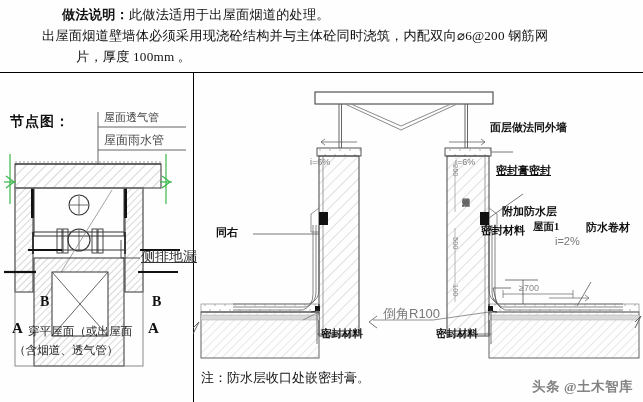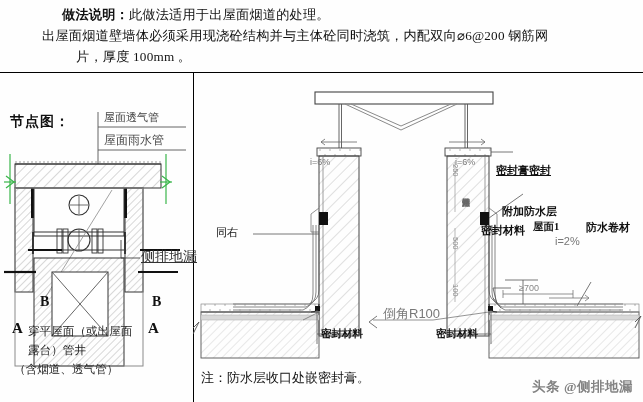--- a/index.html
+++ b/index.html
@@ -209,21 +209,20 @@
     <div style="position:absolute;left:141px;top:176px;font-size:14px;color:#333;white-space:nowrap;text-decoration:underline;">侧排地漏</div>
 
     <div style="position:absolute;left:40px;top:222px;font-size:14px;font-weight:bold;color:#111;">B</div>
     <div style="position:absolute;left:152px;top:222px;font-size:14px;font-weight:bold;color:#111;">B</div>
 
     <div style="position:absolute;left:12px;top:248px;font-size:15px;font-weight:bold;color:#111;">A</div>
     <div style="position:absolute;left:148px;top:248px;font-size:15px;font-weight:bold;color:#111;">A</div>
 
     <div class="left-caption">
       <span class="cap-i">穿平屋面（或出屋面</span>
-      <span class="cap-i">露台）管井</span>
       <span class="cap-n">（含烟道、透气管）</span>
     </div>
   </div>
 
   <div class="right-cell">
 
     <svg width="450" height="296" viewBox="0 0 450 296">
       <defs>
         <pattern id="rhatch" width="8" height="8" patternUnits="userSpaceOnUse" patternTransform="rotate(45)">
           <line x1="0" y1="0" x2="0" y2="8" stroke="#a5a5a5" stroke-width="0.7"></line>
@@ -336,51 +335,52 @@
       <line x1="296" y1="146" x2="330" y2="122" stroke="#555" stroke-width="0.8"></line>
 
       <line x1="298" y1="80" x2="320" y2="80" stroke="#555" stroke-width="0.8"></line>
 
       <line x1="60" y1="162" x2="126" y2="162" stroke="#555" stroke-width="0.8"></line>
     </svg>
 
     <div style="position:absolute;left:117px;top:85px;font-size:9px;color:#777;font-family:'Liberation Sans',sans-serif;">i=6%</div>
     <div style="position:absolute;left:262px;top:85px;font-size:9px;color:#777;font-family:'Liberation Sans',sans-serif;">i=6%</div>
 
+    <div style="position:absolute;left:297px;top:48px;font-size:11px;font-weight:bold;color:#111;white-space:nowrap;">面层做法同外墙</div>
 
     <div style="position:absolute;left:303px;top:91px;font-size:11px;font-weight:bold;color:#111;white-space:nowrap;text-decoration:underline;">密封膏密封</div>
 
     <div style="position:absolute;left:309px;top:132px;font-size:11px;font-weight:bold;color:#111;white-space:nowrap;">附加防水层</div>
 
     <div style="position:absolute;left:288px;top:151px;font-size:11px;font-weight:bold;color:#111;white-space:nowrap;">密封材料</div>
 
     <div style="position:absolute;left:340px;top:148px;font-size:10.5px;font-weight:bold;color:#111;white-space:nowrap;">屋面1</div>
 
     <div style="position:absolute;left:393px;top:148px;font-size:11px;font-weight:bold;color:#111;white-space:nowrap;">防水卷材</div>
 
     <div style="position:absolute;left:362px;top:163px;font-size:11px;color:#777;font-family:'Liberation Sans',sans-serif;">i=2%</div>
 
     <div style="position:absolute;left:326px;top:211px;font-size:9px;color:#888;font-family:'Liberation Sans',sans-serif;">≥700</div>
 
-    <div style="position:absolute;left:23px;top:153px;font-size:11px;font-weight:normal;color:#111;">同右</div>
+    <div style="position:absolute;left:23px;top:153px;font-size:11px;font-weight:bold;color:#111;">同右</div>
 
     <div style="position:absolute;left:190px;top:233px;font-size:13px;color:#777;font-family:'Liberation Sans',sans-serif;white-space:nowrap;">倒角R100</div>
 
     <div style="position:absolute;left:128px;top:255px;font-size:10.5px;font-weight:bold;color:#111;white-space:nowrap;">密封材料</div>
 
     <div style="position:absolute;left:243px;top:255px;font-size:10.5px;font-weight:bold;color:#111;white-space:nowrap;">密封材料</div>
 
     <div style="position:absolute;left:266px;top:120px;font-size:8px;color:#666;white-space:nowrap;
                 writing-mode:vertical-rl;text-orientation:upright;letter-spacing:0px;">钢筋网片做法同上</div>
 
     <div style="position:absolute;left:258px;top:92px;font-size:7.5px;color:#888;font-family:'Liberation Sans',sans-serif;
                 writing-mode:vertical-rl;">250</div>
     <div style="position:absolute;left:258px;top:165px;font-size:7.5px;color:#888;font-family:'Liberation Sans',sans-serif;
                 writing-mode:vertical-rl;">500</div>
     <div style="position:absolute;left:258px;top:212px;font-size:7.5px;color:#888;font-family:'Liberation Sans',sans-serif;
                 writing-mode:vertical-rl;">100</div>
 
     <div class="note-line">注：防水层收口处嵌密封膏。</div>
   </div>
 
-  <div class="watermark">头条 @侧排地漏</div>
+  <div class="watermark">头条 @土木智库</div>
 
 </div>
 
 </body></html>

